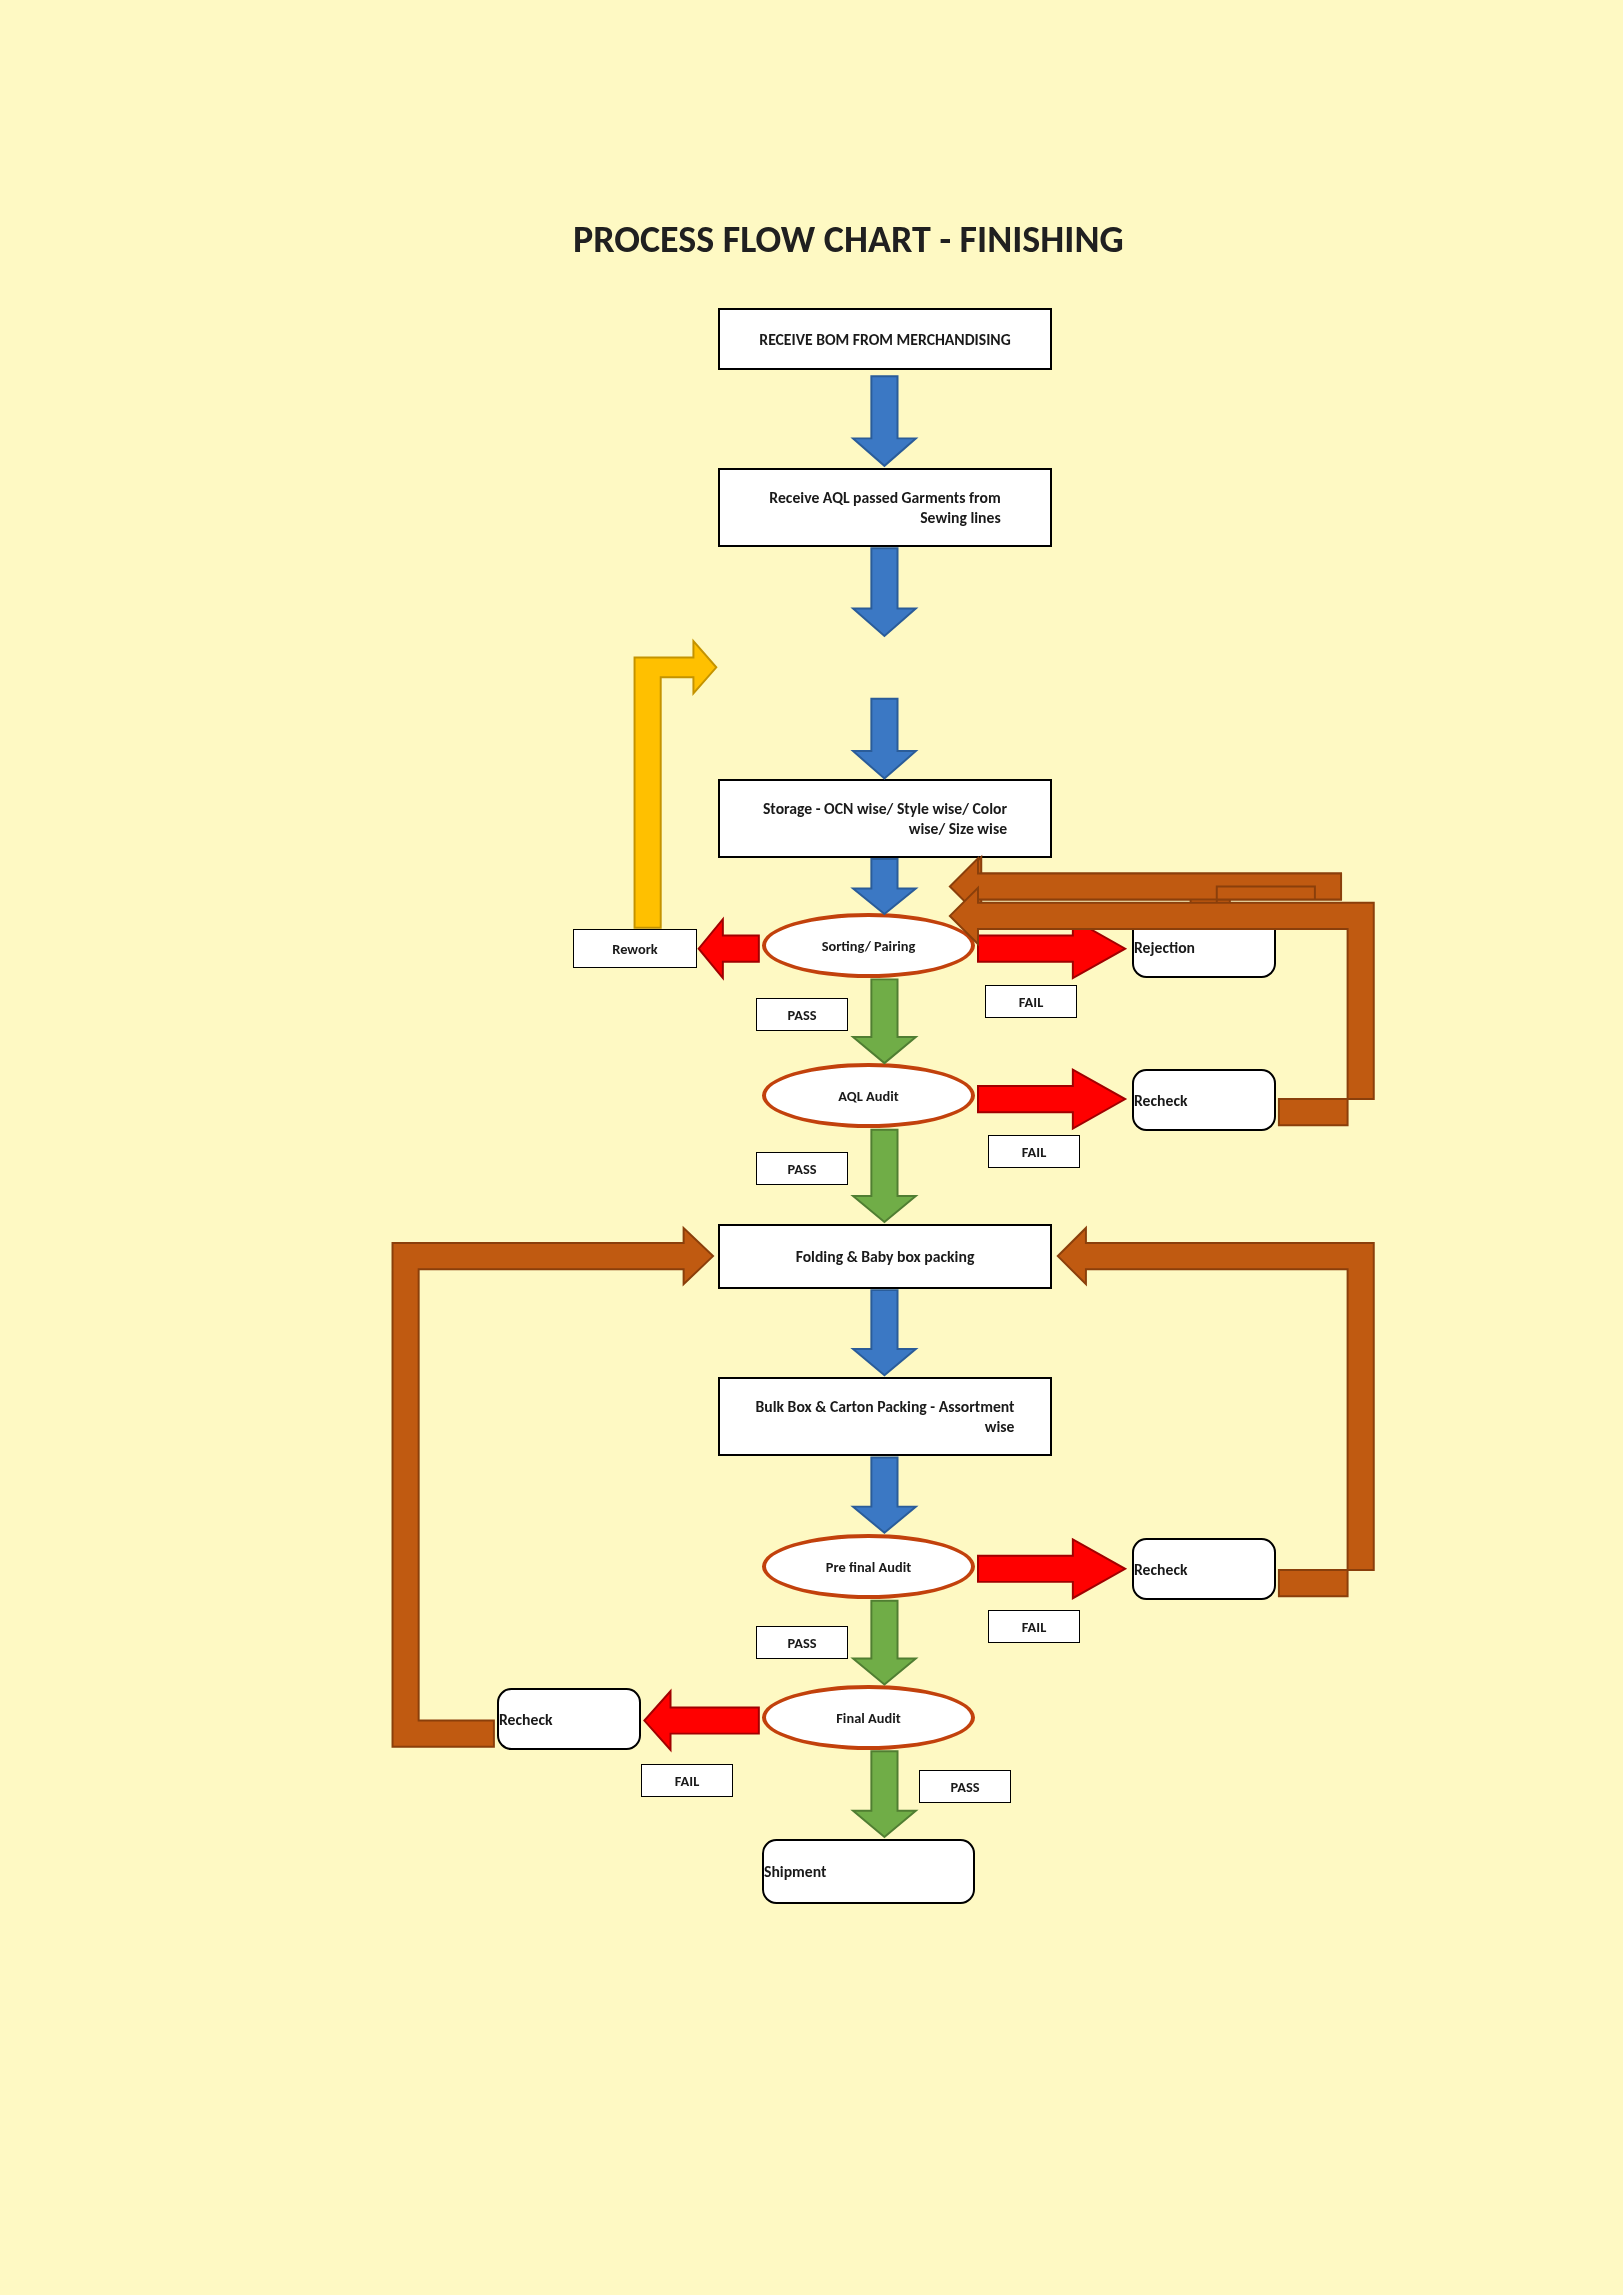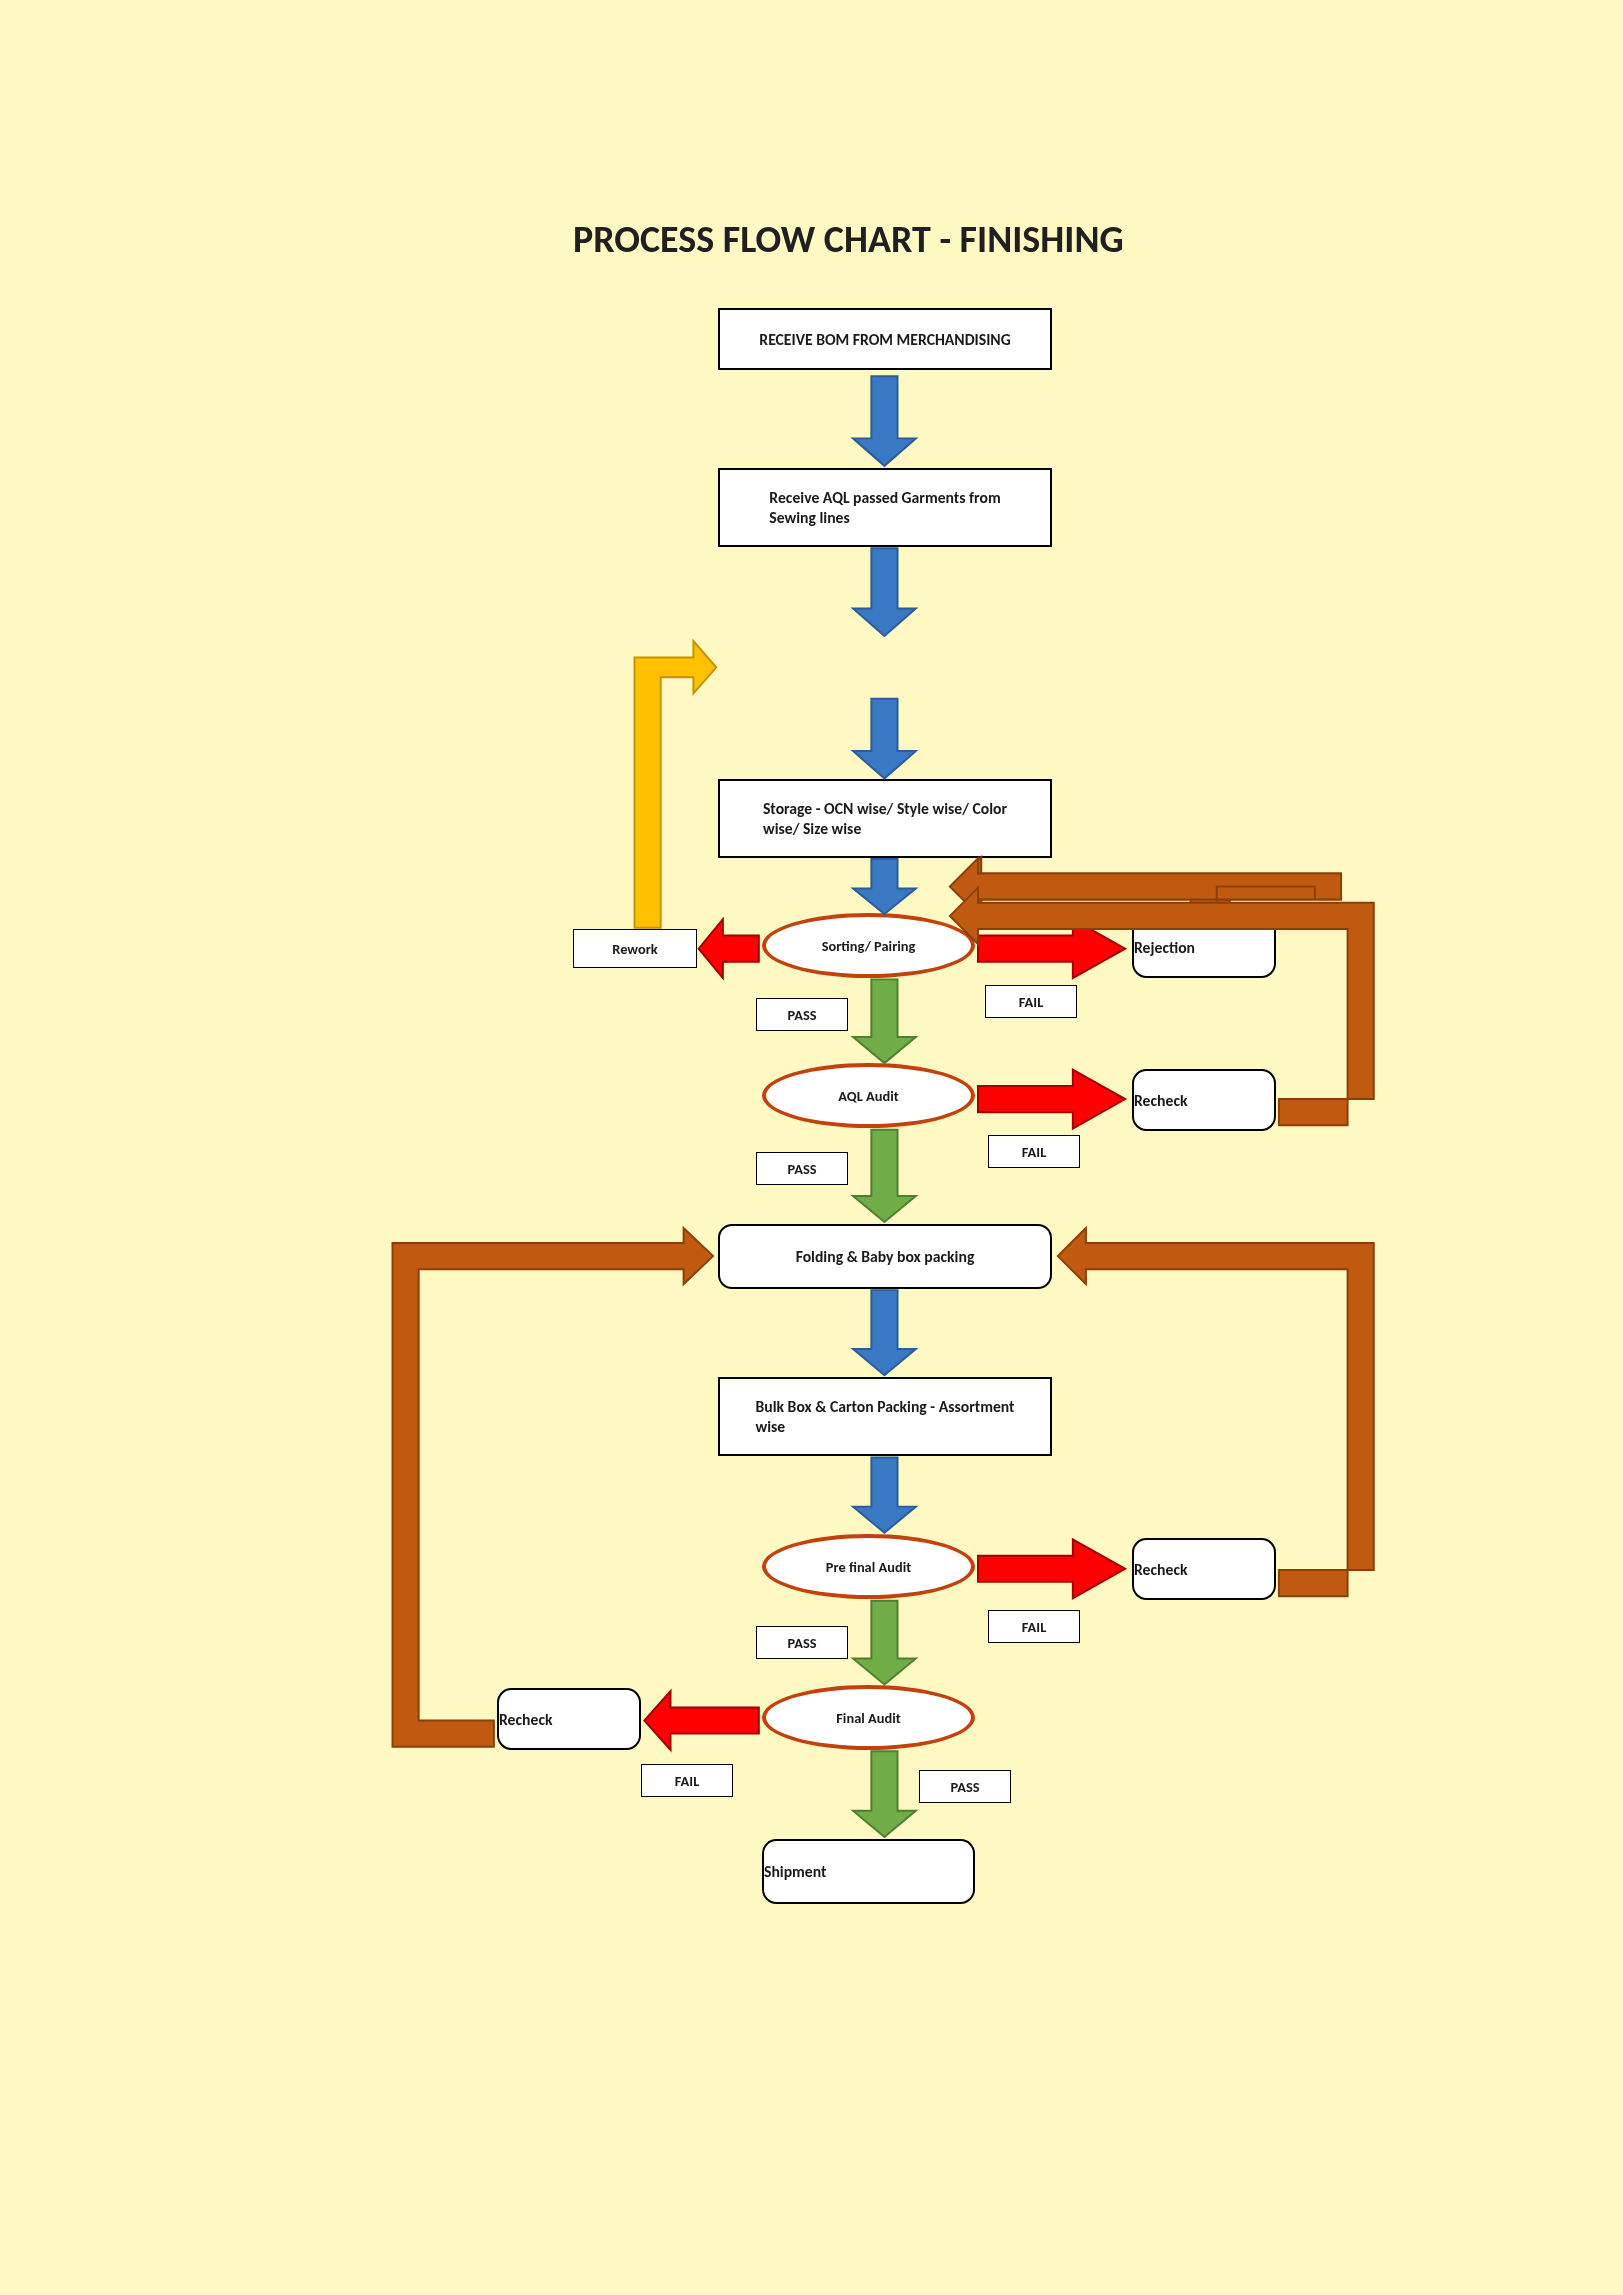--- a/index.html
+++ b/index.html
@@ -19,21 +19,21 @@
     font-weight: 700;
     color: #202020;
   }
   .box {
     position: absolute;
     border: 2px solid #000000;
     background: #ffffff;
     display: flex;
     align-items: center;
     justify-content: center;
-    text-align: left;
+    text-align: right;
     font-weight: 700;
     color: #1a1a1a;
     padding: 0 7.9px;
     box-sizing: border-box;
   }
   .roundbox {
     position: absolute;
     border: 2px solid #000000;
     background: #ffffff;
     border-radius: 14.4px;
@@ -101,21 +101,21 @@
   </div>
 
   <div class="ellipse" style="left:762px; top:913px; width:213px; height:65px; font-size:14.4px;">
     <span>Sorting/ Pairing</span>
   </div>
 
   <div class="ellipse" style="left:762px; top:1063px; width:213px; height:65px; font-size:14.4px;">
     <span>AQL Audit</span>
   </div>
 
-  <div class="box" style="left:718px; top:1224px; width:334px; height:65px; font-size:15.7px;border-radius:14px;">
+  <div class="box" style="left:718px; top:1224px; width:334px; height:65px; font-size:15.7px;">
     <span>Folding &amp; Baby box packing</span>
   </div>
 
   <div class="box" style="left:718px; top:1377px; width:334px; height:79px; font-size:15.7px; line-height:1.25;">
     <div>
       <span>Bulk Box &amp; Carton Packing - Assortment</span><br>
       <span>wise</span>
     </div>
   </div>
 

